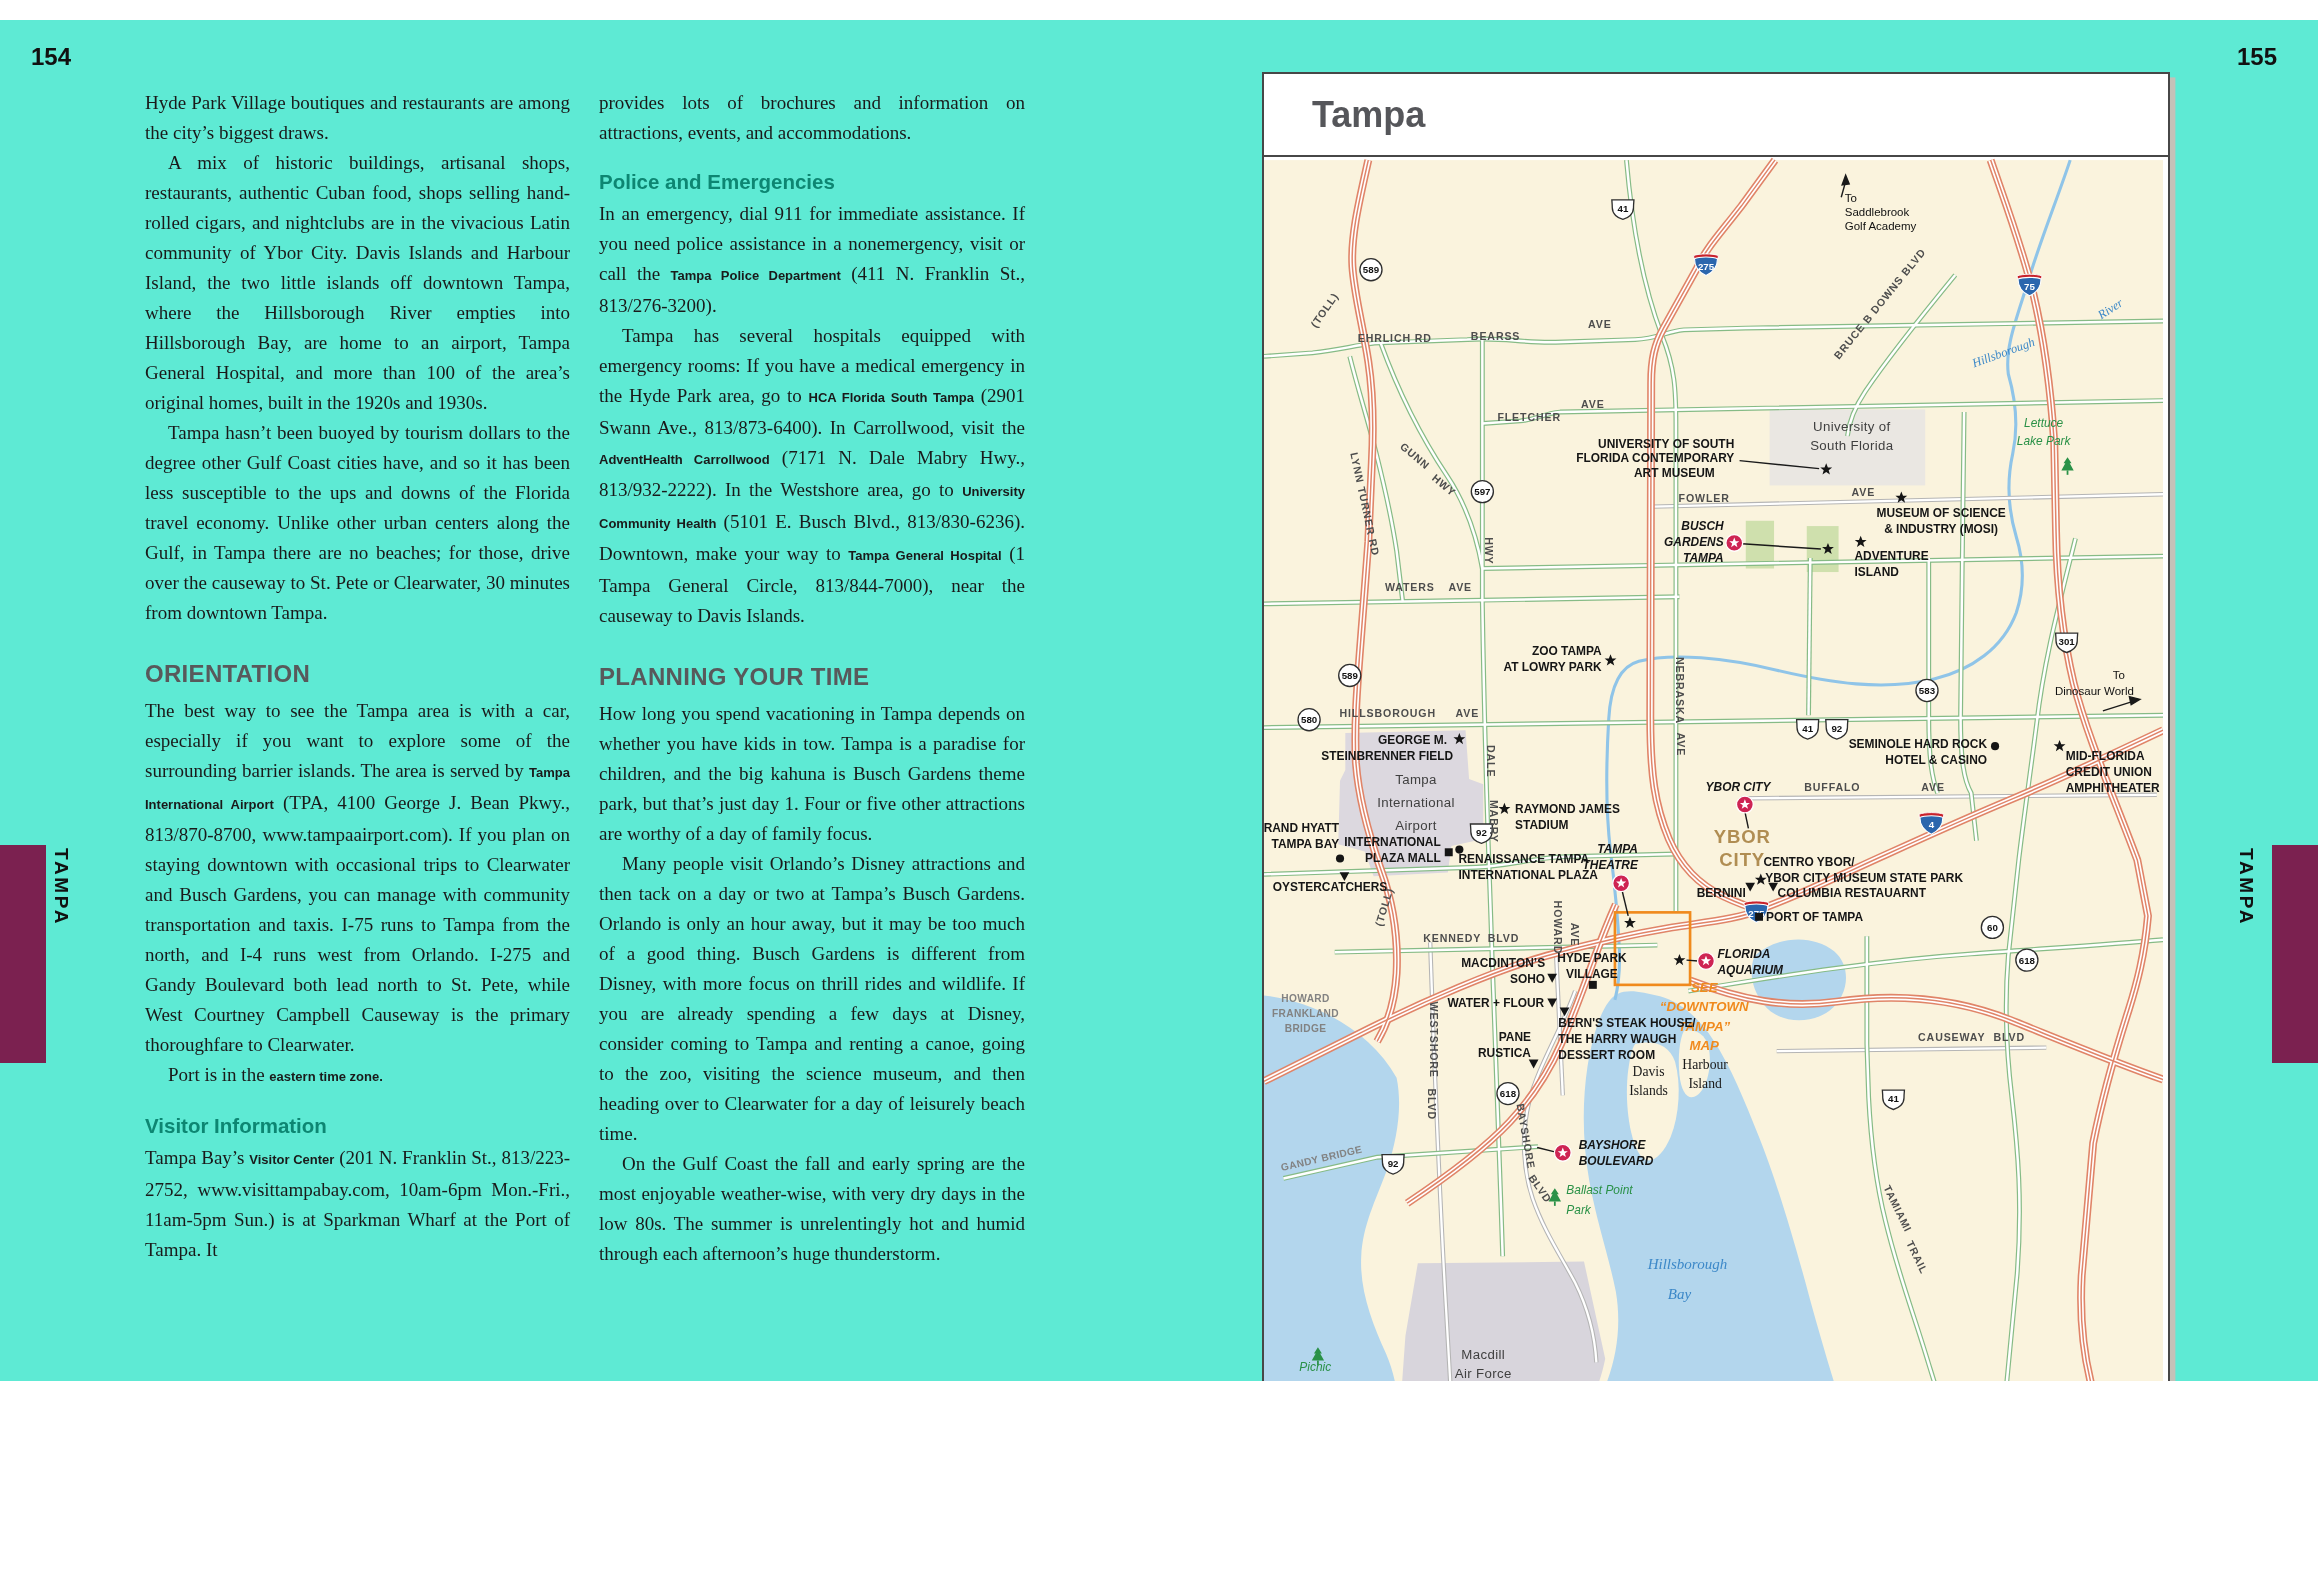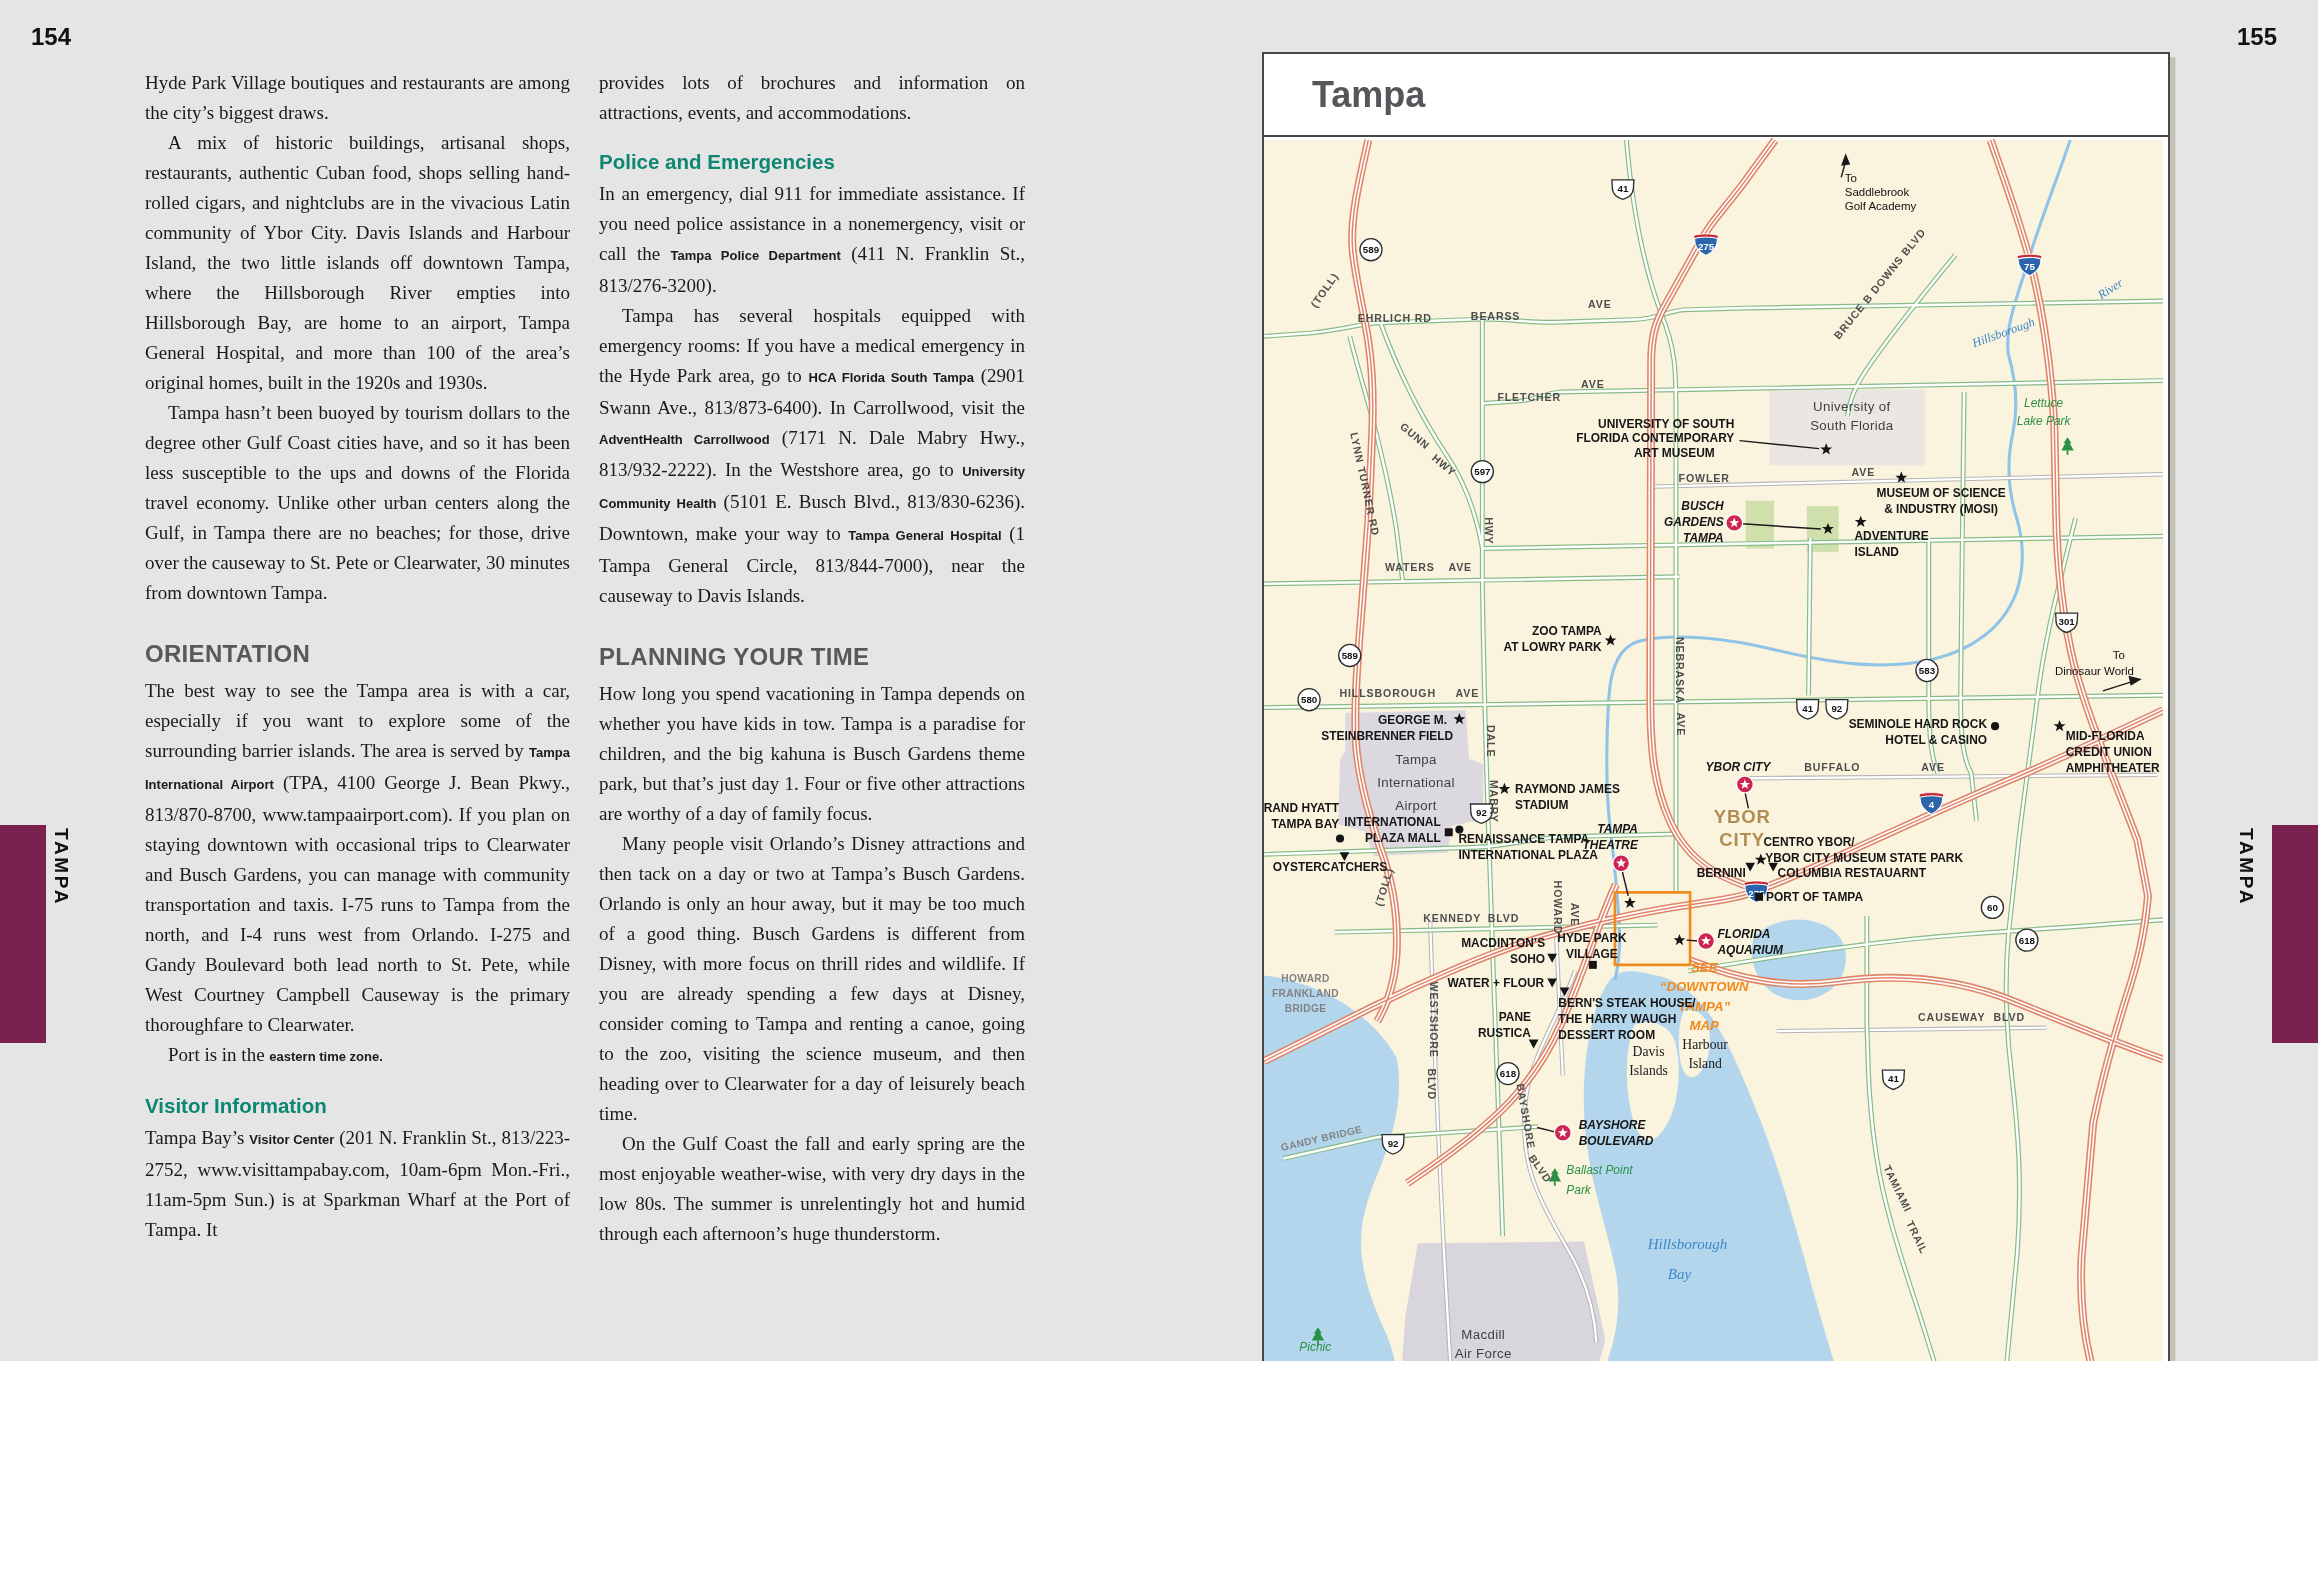--- a/index.html
+++ b/index.html
@@ -1,17 +1,17 @@
 <!DOCTYPE html>
 <html style="font-size:14.3px"><head>
 <meta charset="utf-8">
 <style>
   html,body{margin:0;padding:0;background:#ffffff;}
-  #page{position:relative;width:2319px;height:1361px;background:#e5e5e5;overflow:hidden;
-        font-family:"Liberation Serif",serif;color:#1a1a1a;}
+  #page{position:relative;width:2319px;height:1361px;background:#5eead4;overflow:hidden;
+        font-family:"Liberation Serif",serif;color:#1a1a1a;margin-top:20px;}
   .pagenum{position:absolute;top:23px;font:bold 24px "Liberation Sans",sans-serif;color:#111;}
   #pagenum-left{left:31px;}
   #pagenum-right{left:2237px;}
   .col{position:absolute;top:68px;}
   #col1{left:145px;width:425px;}
   #col2{left:599px;width:426px;}
   .col p{margin:0;text-align:justify;font:19px/30px "Liberation Serif",serif;}
   .col p.ind{text-indent:23px;}
   .col .h1{font:bold 24px/27px "Liberation Sans",sans-serif;color:#58595b;letter-spacing:0.3px;margin:32px 0 9px 0;}
   .col .h2{font:bold 20.5px/23px "Liberation Sans",sans-serif;color:#0d8672;margin:22px 0 6.2px 0;}

